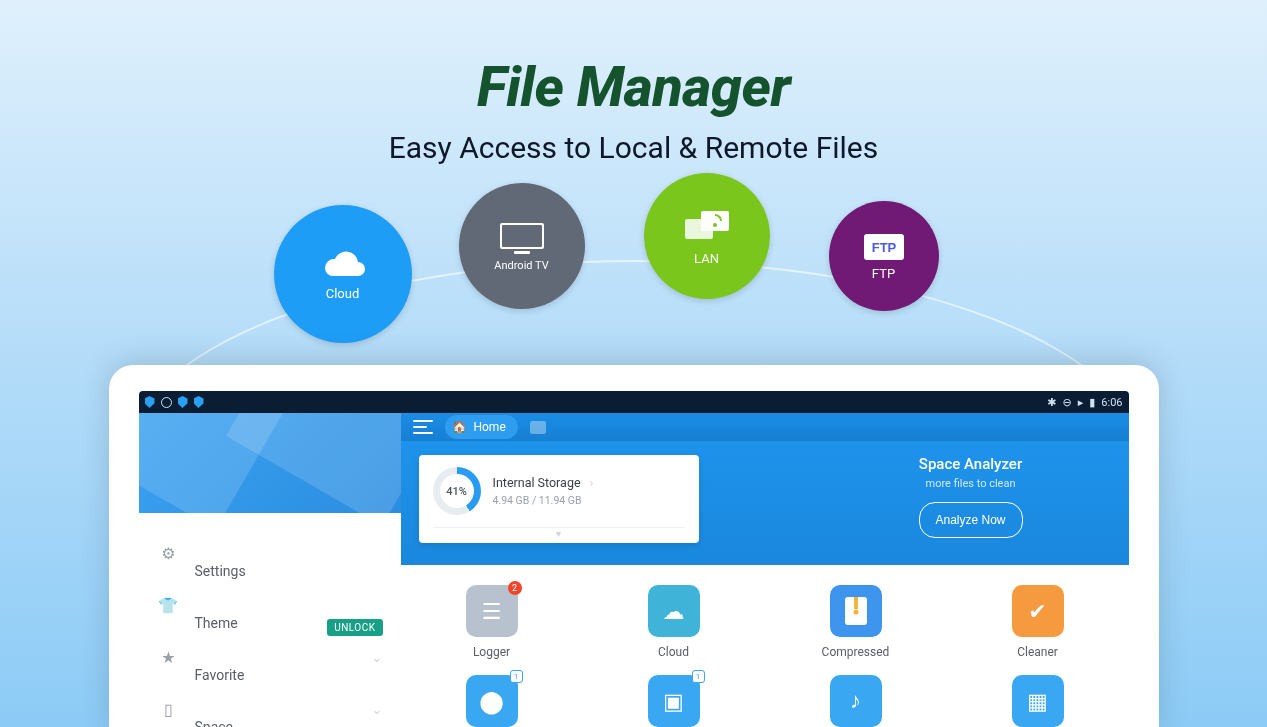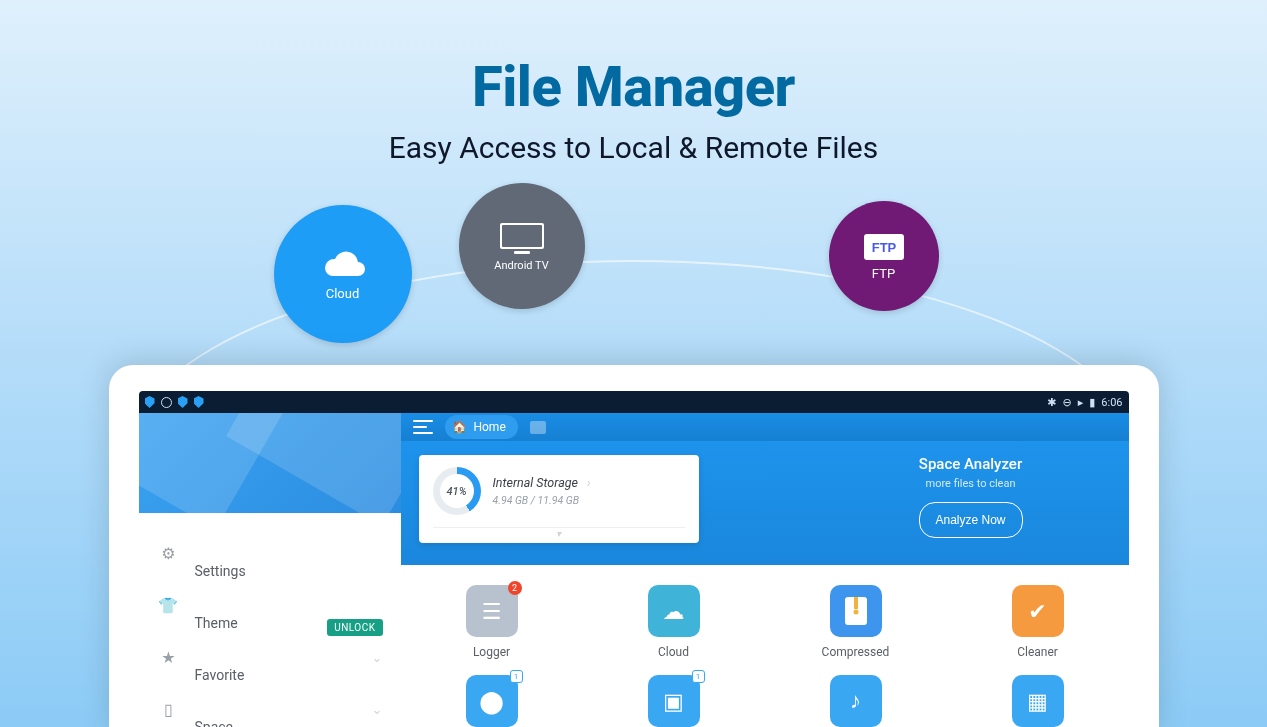--- a/index.html
+++ b/index.html
@@ -11,22 +11,23 @@
     overflow: hidden;
     position: relative;
   }
   .hero {
     text-align: center;
     padding-top: 54px;
   }
   .hero h1 {
     font-size: 56px;
     font-weight: 800;
-    color: #0369a1;
+    color: #14532d;
     letter-spacing: -0.5px;
+    font-style: italic;
   }
   .hero p {
     margin-top: 10px;
     font-size: 30px;
     color: #0f172a;
     font-weight: 400;
   }
   .bubbles {
     position: relative;
     margin: 22px auto 0;
@@ -187,21 +188,20 @@
     display:flex;
     align-items:flex-start;
     gap:220px;
   }
   .storage-card {
     background:#fff;
     border-radius:4px;
     width: 280px;
     padding:12px 14px 8px 14px;
     box-shadow: 0 2px 6px rgba(0,0,0,0.12);
-    font-style: italic;
   }
   .storage-row { display:flex; align-items:center; gap:12px; }
   .donut {
     width:48px; height:48px; border-radius:50%;
     background: conic-gradient(#2a9bf2 0 41%, #e7ecf1 41% 100%);
     display:flex; align-items:center; justify-content:center;
     position:relative;
   }
   .donut::before {
     content:"";
@@ -306,20 +306,29 @@
     <span class="blabel">Cloud</span>
   </div>
   <div class="bubble tv">
     <svg width="48" height="34" viewBox="0 0 48 34">
         <rect x="2" y="2" width="44" height="26" rx="2" fill="#fff"></rect>
         <rect x="4" y="4" width="40" height="22" rx="1" fill="#606975"></rect>
         <rect x="16" y="30" width="16" height="3" rx="1" fill="#fff"></rect>
       </svg>
     <span class="blabel" style="font-size:11px">Android TV</span>
   </div>
+  <div class="bubble lan">
+    <svg width="52" height="40" viewBox="0 0 52 40">
+        <rect x="4" y="12" width="28" height="20" rx="2" fill="#fff" opacity="0.85"></rect>
+        <rect x="20" y="4" width="28" height="20" rx="2" fill="#fff"></rect>
+        <path d="M34 8a6 6 0 016 6" stroke="#7ac61c" stroke-width="2" fill="none"></path>
+        <circle cx="34" cy="18" r="2" fill="#7ac61c"></circle>
+      </svg>
+    <span class="blabel">LAN</span>
+  </div>
   <div class="bubble ftp">
     <svg width="44" height="30" viewBox="0 0 44 30">
         <rect x="2" y="2" width="40" height="26" rx="3" fill="#fff"></rect>
         <text x="22" y="20" text-anchor="middle" font-family="Arial" font-weight="700" font-size="13" fill="#4a5be2">FTP</text>
       </svg>
     <span class="blabel">FTP</span>
   </div>
 </div>
 
 <div class="tablet">

